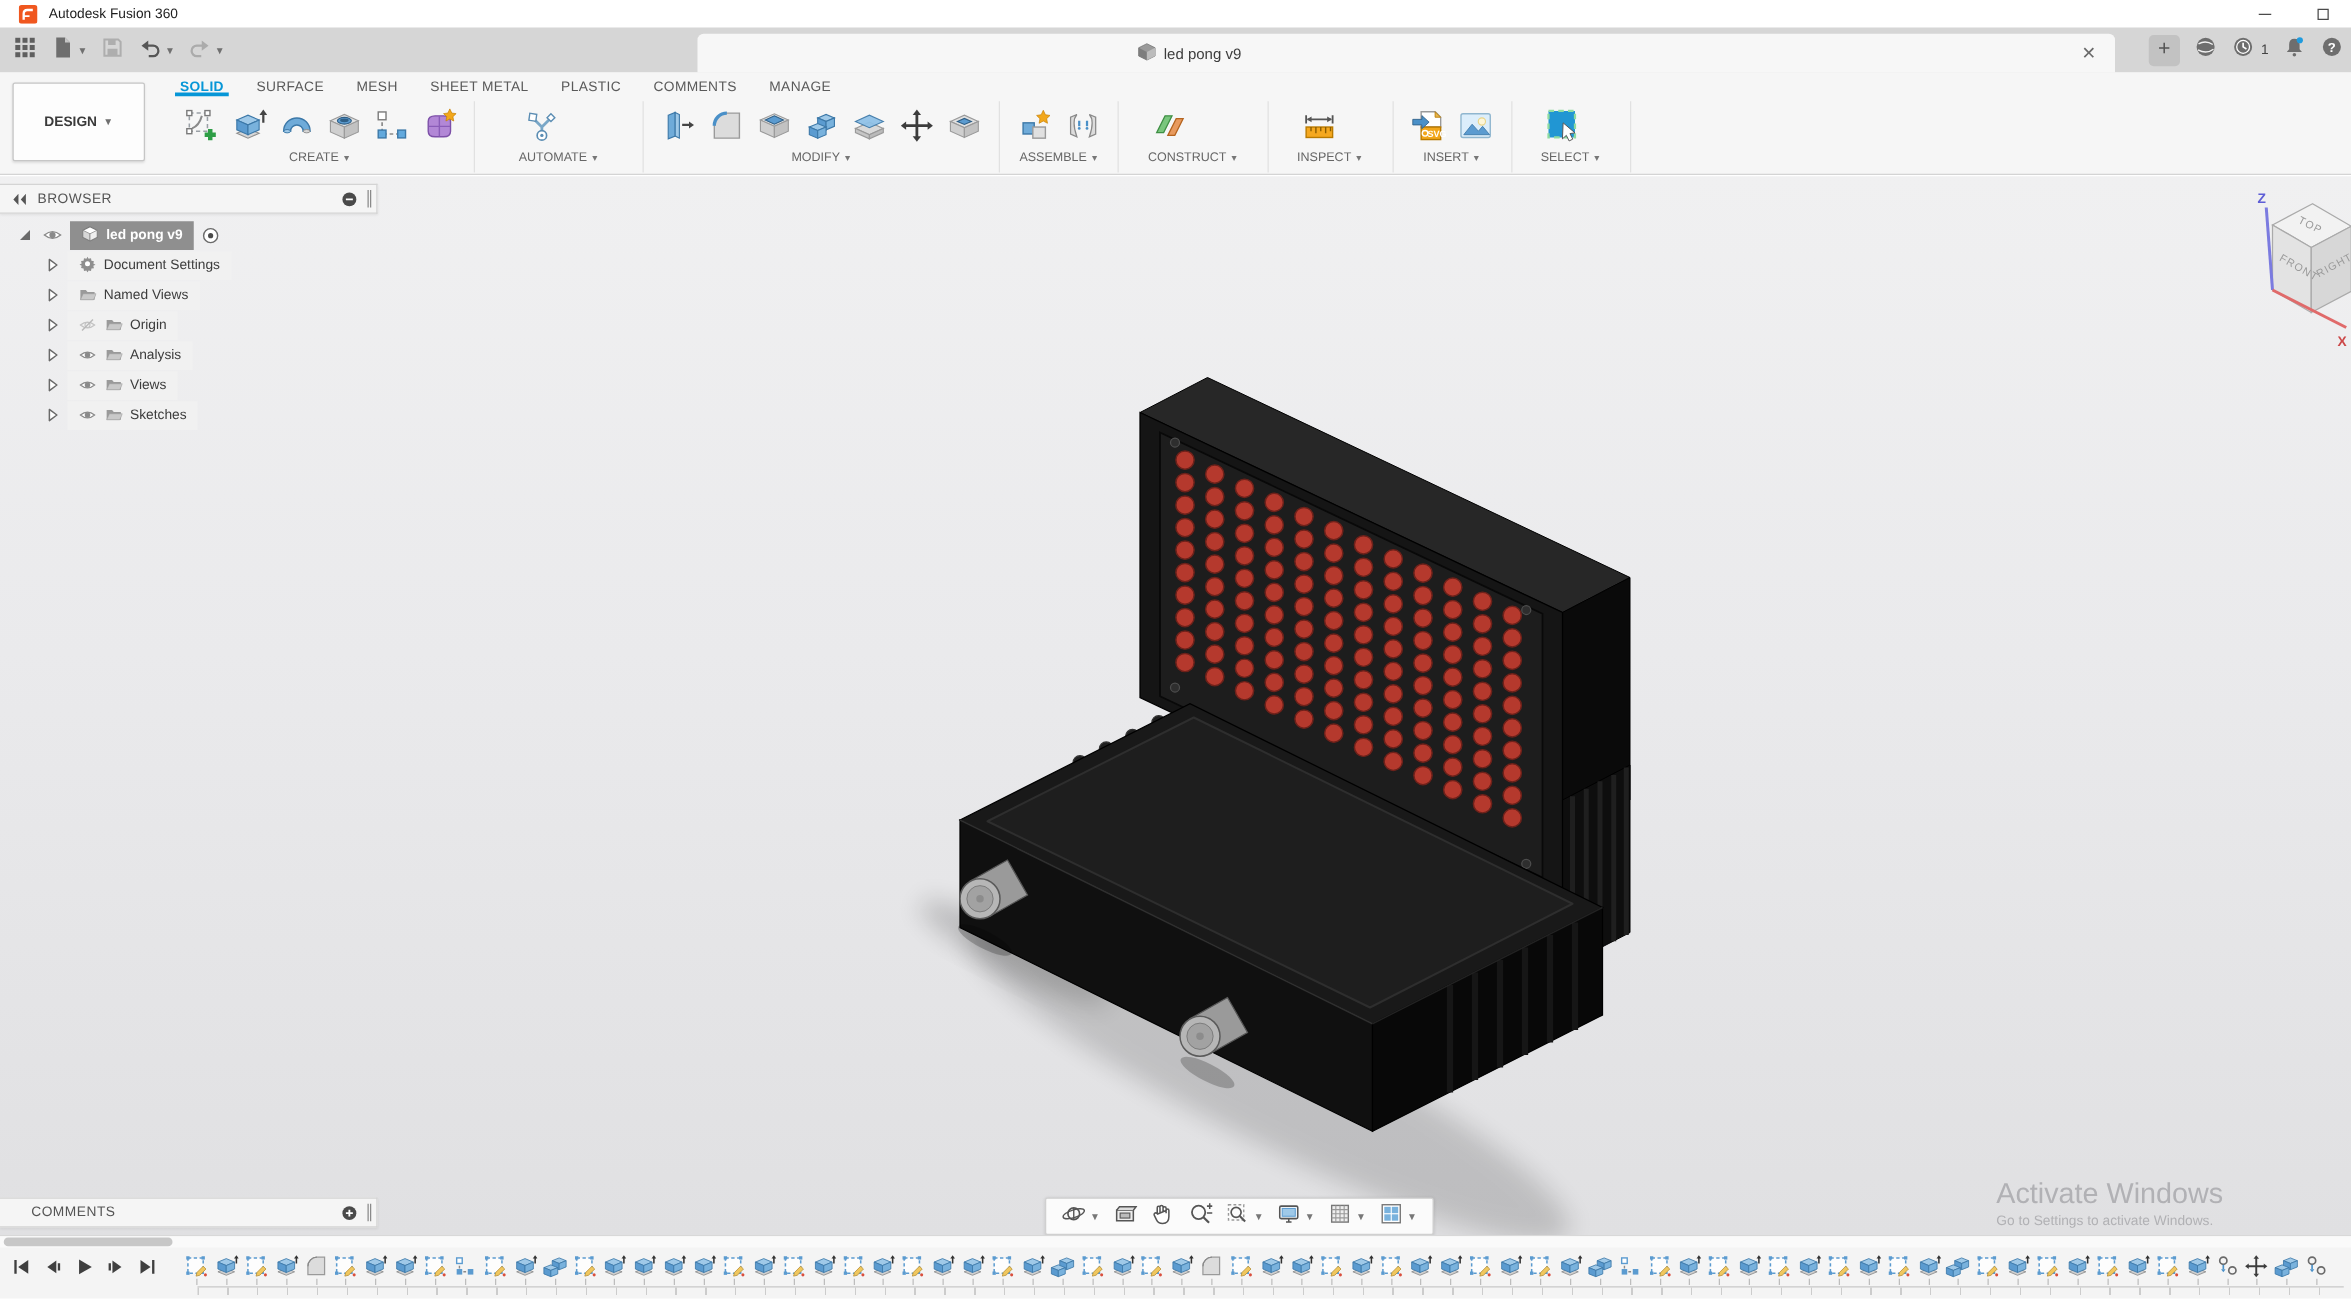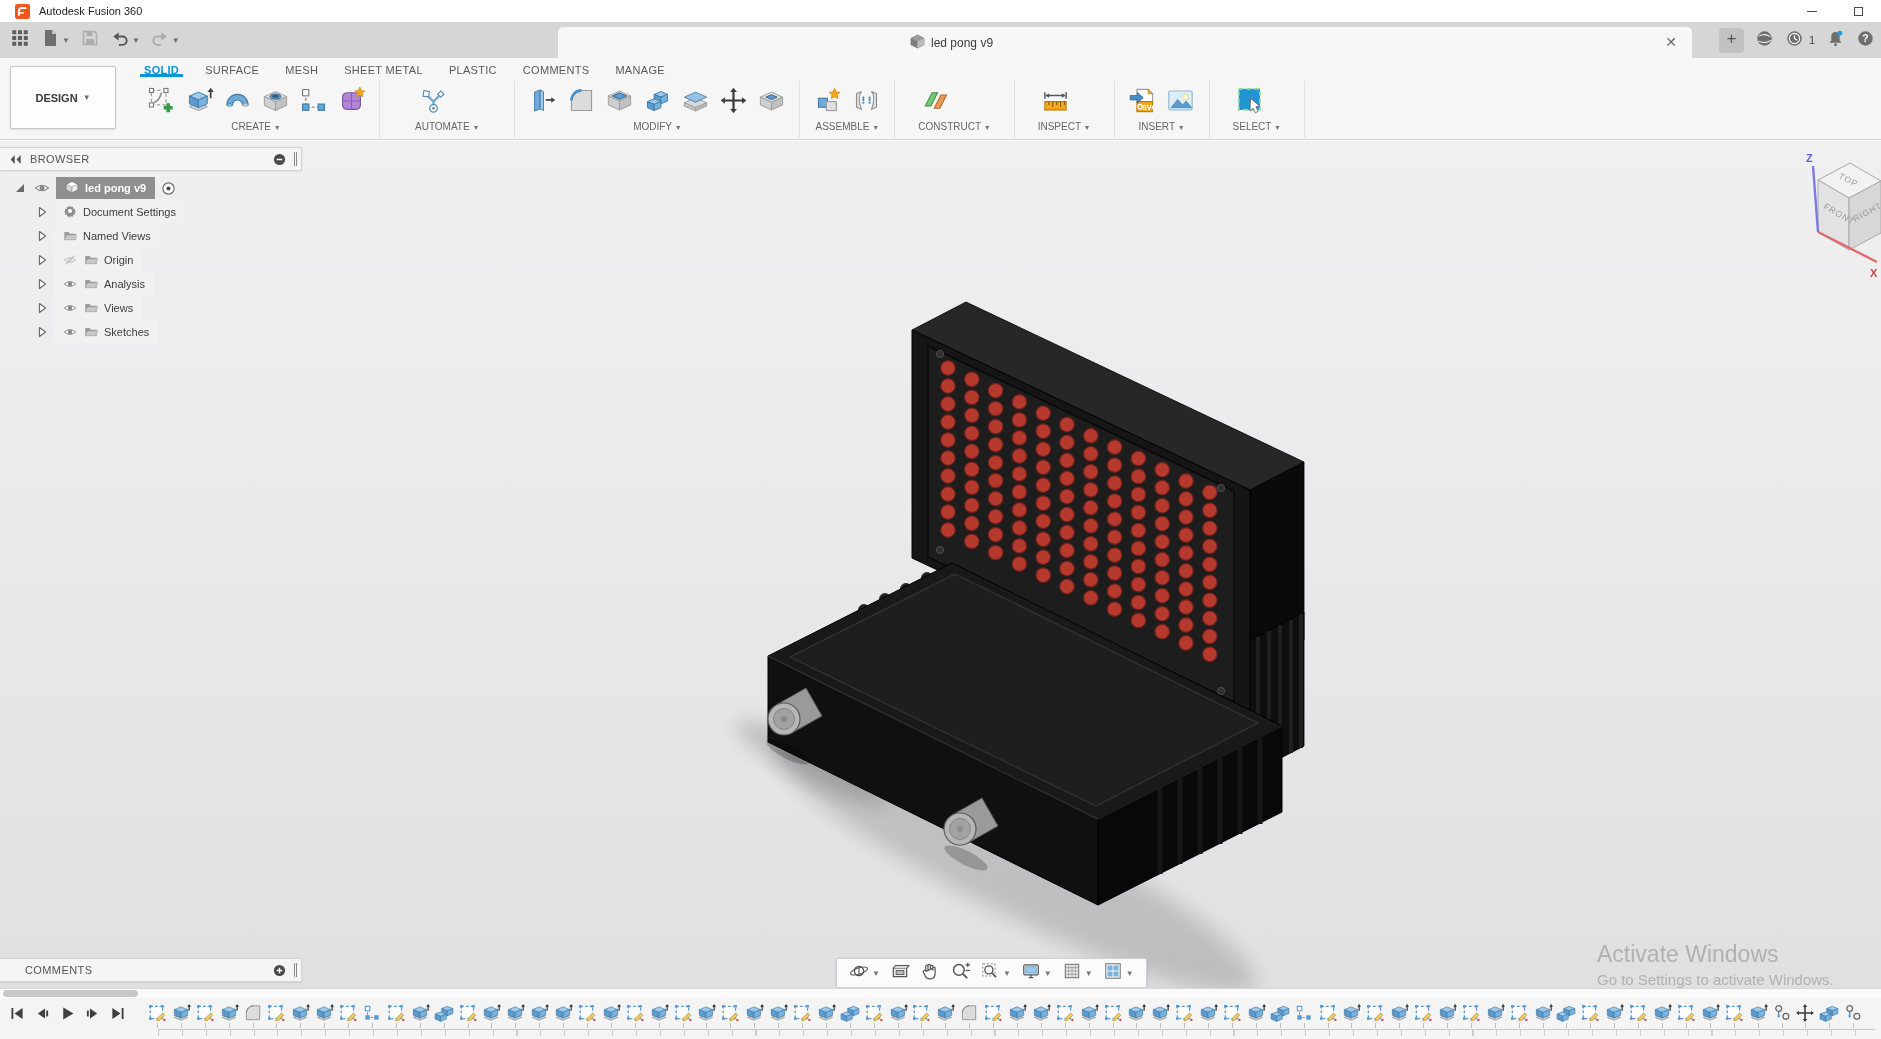--- a/index.html
+++ b/index.html
@@ -80,21 +80,21 @@
 
   
   .navbar { position:absolute; left:836px; top:817px; height:30px; background:#fbfbfb; border:1px solid #d0d0d0; border-radius:2px; display:flex; align-items:center; padding:0 7px; box-shadow:0 1px 3px rgba(0,0,0,.13); }
   .nav-tool { display:flex; align-items:center; padding:0 5px; height:28px; }
   .nav-tool svg { width:20px; height:20px; }
   .nav-caret { font-size:8px; color:#777; margin-left:3px; }
 
   
   .watermark { position:absolute; left:1597px; top:800px; color:#a9a9ad; }
   .wm1 { font-size:23px; font-weight:normal; opacity:.85; }
-  .wm2 { font-size:15px; opacity:.85; margin-top:3px; }
+  .wm2 { font-size:11px; opacity:.85; margin-top:3px; }
 
   
   .timeline { position:absolute; left:0; top:988px; width:1881px; height:51px; background:#f4f4f4; border-top:1px solid #d8d8d8; }
   .tl-scroll { position:relative; height:9px; background:#fafafa; }
   .tl-thumb { position:absolute; left:3px; top:1px; width:135px; height:7px; background:#c7c7c7; border-radius:4px; }
   .tl-main { display:flex; align-items:center; height:30px; padding-left:8px; }
   .tl-controls { display:flex; gap:6px; width:128px; flex:none; align-items:center; }
   .pb-btn { width:19px; height:19px; display:flex; align-items:center; justify-content:center; }
   .pb-btn svg { width:17px; height:17px; }
   .tl-items { display:flex; margin-left:9px; }

